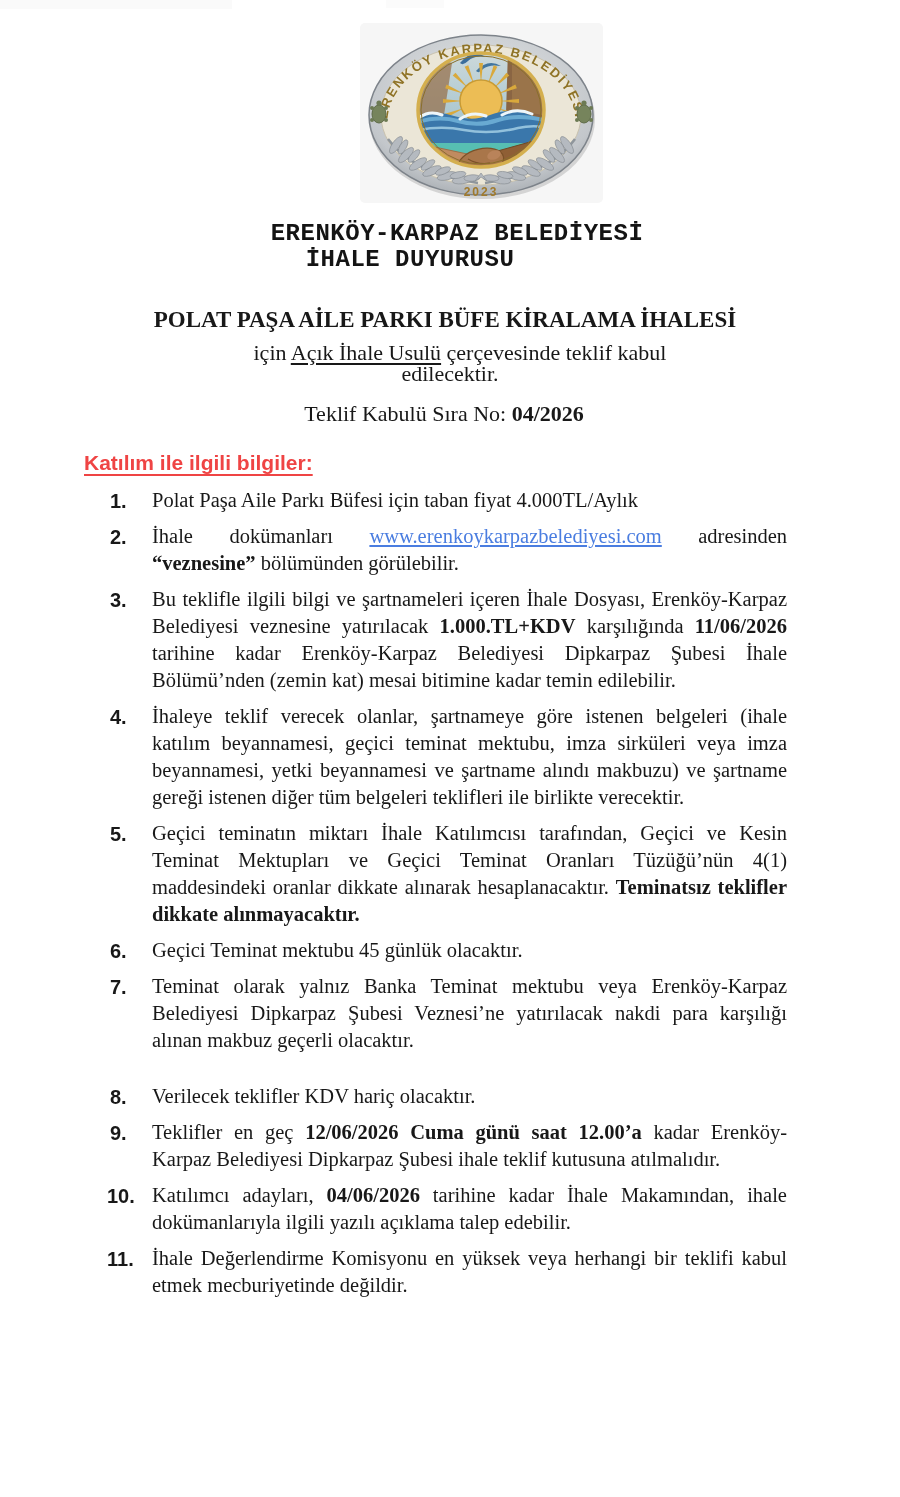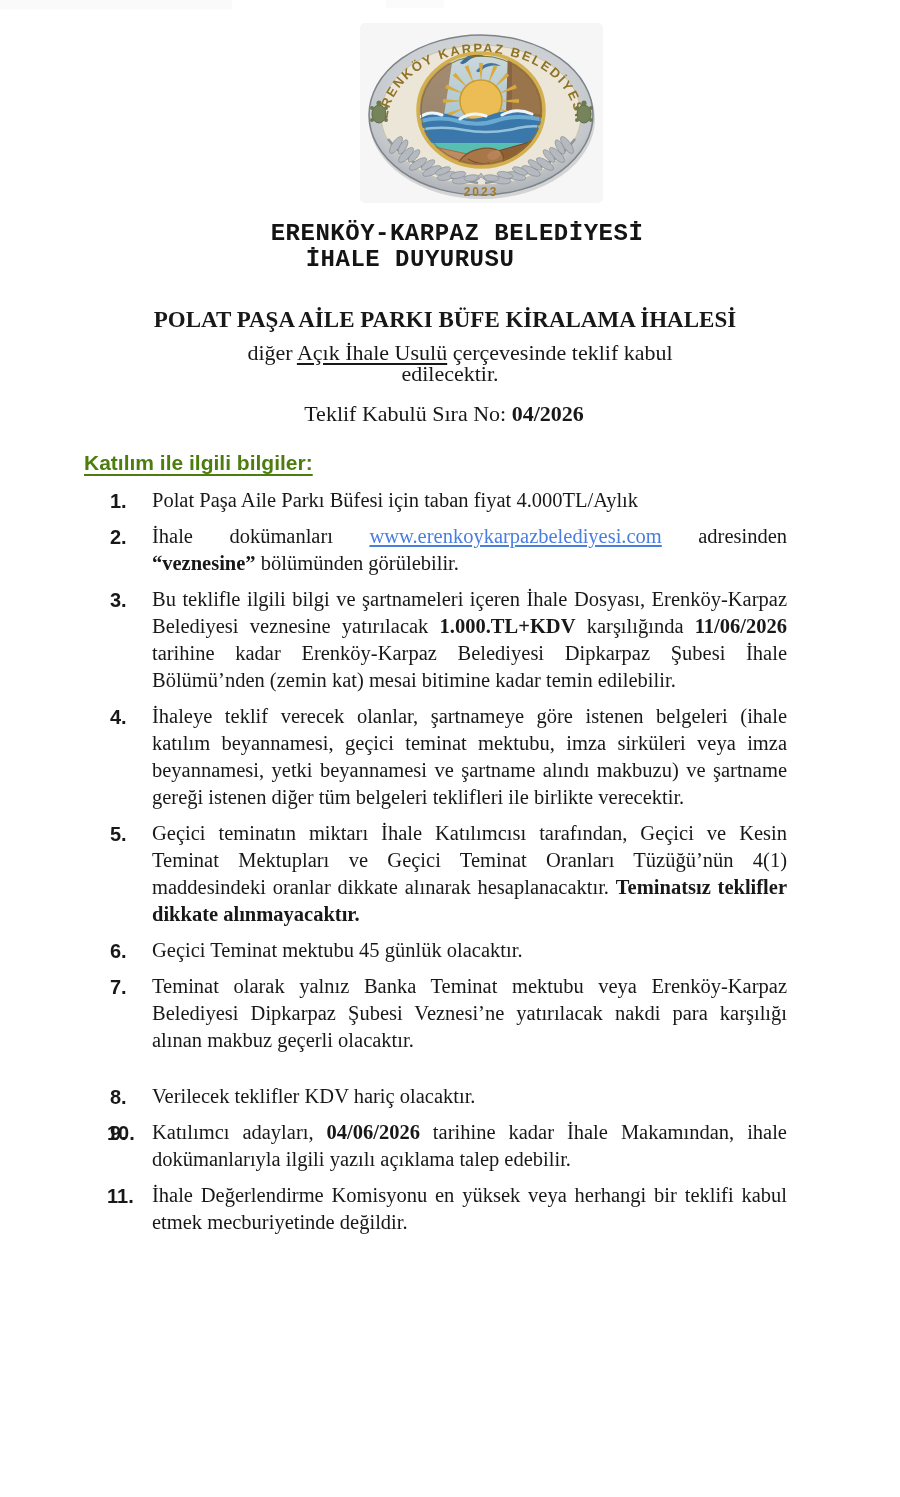--- a/index.html
+++ b/index.html
@@ -42,21 +42,21 @@
   .sub-method2 { top:361px; }
   .sub-ref     { top:401px; margin-left:-6px; }
   .bu { font-weight:normal; text-decoration:underline; text-underline-offset:3px; }
   .b  { font-weight:bold; }
 
   
   .section-heading {
     position:absolute; left:84px; top:451px;
     font-family:"Liberation Sans", sans-serif; font-weight:bold; font-size:21px;
     text-decoration:underline; text-decoration-thickness:2px; text-underline-offset:4px;
-    color:#4d7c0f;
+    color:#ef4444;
   }
 
   
   .items {
     position:absolute; left:84px; top:487px; width:703px;
     list-style:none; margin:0; padding:0;
   }
   .items li {
     position:relative; padding-left:68px; margin-bottom:9px;
     font-size:20.5px; line-height:27px; text-align:justify; color:#181818;
@@ -199,38 +199,38 @@
     <span class="shift">ERENKÖY-KARPAZ BELEDİYESİ</span>
   </div>
   <div class="h1 h1-l2">
     <span>İHALE DUYURUSU</span>
   </div>
 
   <div class="sub sub-subject">
     <span>POLAT PAŞA AİLE PARKI BÜFE KİRALAMA İHALESİ</span>
   </div>
   <div class="sub sub-method">
-    <span>diğer </span><span class="bu">Açık İhale Usulü</span><span> çerçevesinde teklif kabul</span>
+    <span>için </span><span class="bu">Açık İhale Usulü</span><span> çerçevesinde teklif kabul</span>
   </div>
   <div class="sub sub-method2">
     <span>edilecektir.</span>
   </div>
   <div class="sub sub-ref">
     <span>Teklif Kabulü Sıra No: </span><span class="b">04/2026</span>
   </div>
 
   <div class="section-heading">Katılım ile ilgili bilgiler:</div>
 
   <ol class="items" id="items">
       <li><span class="num">1.</span><span><span>Polat Paşa Aile Parkı Büfesi için taban fiyat 4.000TL/Aylık</span></span></li>
       <li><span class="num">2.</span><span><span>İhale dokümanları </span><a href="#" class="link">www.erenkoykarpazbelediyesi.com</a><span> adresinden </span><span class="b">“veznesine”</span><span> bölümünden görülebilir.</span></span></li>
       <li><span class="num">3.</span><span><span>Bu teklifle ilgili bilgi ve şartnameleri içeren İhale Dosyası, Erenköy-Karpaz Belediyesi veznesine yatırılacak </span><span class="b">1.000.TL+KDV</span><span> karşılığında </span><span class="b">11/06/2026</span><span> tarihine kadar Erenköy-Karpaz Belediyesi Dipkarpaz Şubesi İhale Bölümü’nden (zemin kat) mesai bitimine kadar temin edilebilir.</span></span></li>
       <li><span class="num">4.</span><span><span>İhaleye teklif verecek olanlar, şartnameye göre istenen belgeleri (ihale katılım beyannamesi, geçici teminat mektubu, imza sirküleri veya imza beyannamesi, yetki beyannamesi ve şartname alındı makbuzu) ve şartname gereği istenen diğer tüm belgeleri teklifleri ile birlikte verecektir.</span></span></li>
       <li><span class="num">5.</span><span><span>Geçici teminatın miktarı İhale Katılımcısı tarafından, Geçici ve Kesin Teminat Mektupları ve Geçici Teminat Oranları Tüzüğü’nün 4(1) maddesindeki oranlar dikkate alınarak hesaplanacaktır. </span><span class="b">Teminatsız teklifler dikkate alınmayacaktır.</span></span></li>
       <li><span class="num">6.</span><span><span>Geçici Teminat mektubu 45 günlük olacaktır.</span></span></li>
       <li><span class="num">7.</span><span><span>Teminat olarak yalnız Banka Teminat mektubu veya Erenköy-Karpaz Belediyesi Dipkarpaz Şubesi Veznesi’ne yatırılacak nakdi para karşılığı alınan makbuz geçerli olacaktır.</span></span></li>
       <li class="gap-before"><span class="num">8.</span><span><span>Verilecek teklifler KDV hariç olacaktır.</span></span></li>
-      <li><span class="num">9.</span></li>
+      <li><span class="num">9.</span><span><span>Teklifler en geç </span><span class="b">12/06/2026 Cuma günü saat 12.00’a</span><span> kadar Erenköy-Karpaz Belediyesi Dipkarpaz Şubesi ihale teklif kutusuna atılmalıdır.</span></span></li>
       <li><span class="num wide">10.</span><span><span>Katılımcı adayları, </span><span class="b">04/06/2026</span><span> tarihine kadar İhale Makamından, ihale dokümanlarıyla ilgili yazılı açıklama talep edebilir.</span></span></li>
       <li><span class="num wide">11.</span><span><span>İhale Değerlendirme Komisyonu en yüksek veya herhangi bir teklifi kabul etmek mecburiyetinde değildir.</span></span></li>
     </ol>
 
 </div>
 
 </body></html>

